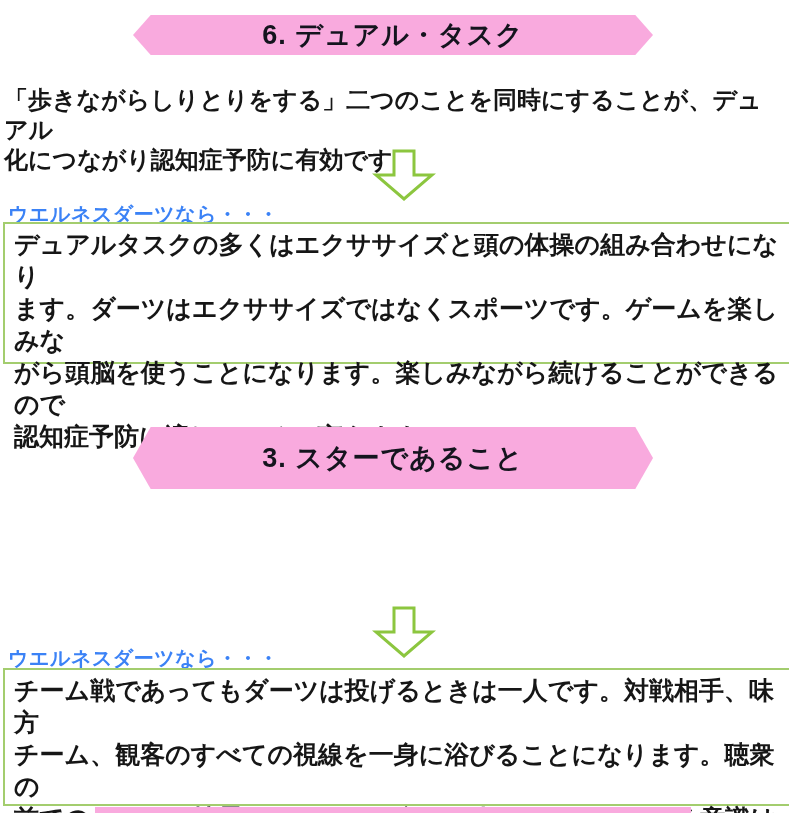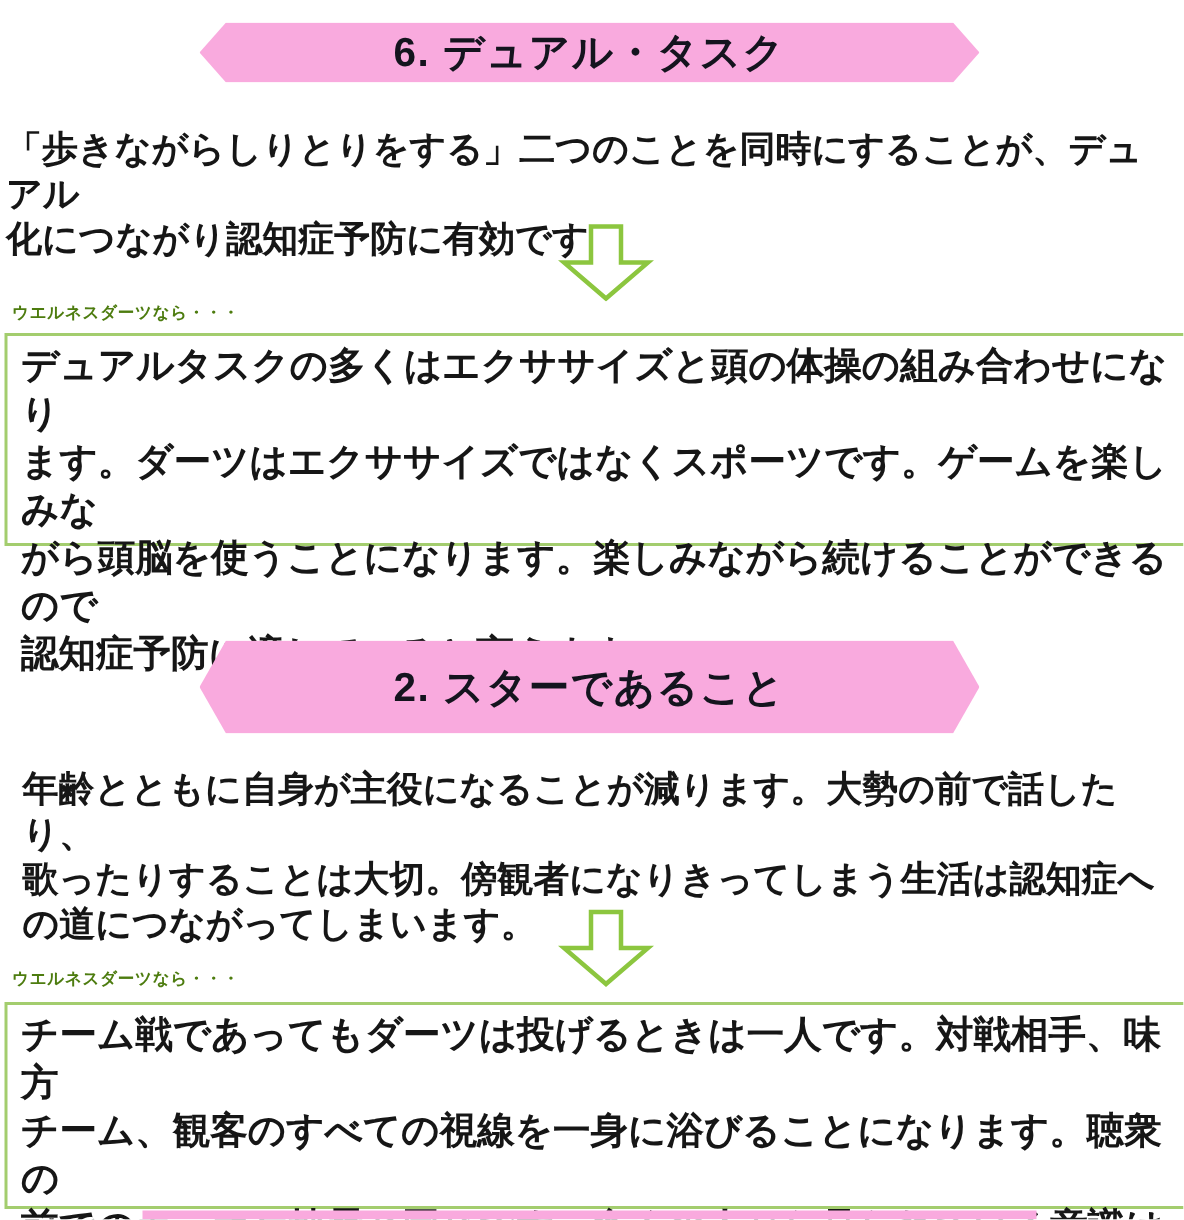--- a/index.html
+++ b/index.html
@@ -45,23 +45,23 @@
   }
   .down-arrow {
     position: absolute;
     left: 372px;
     width: 64px;
     height: 52px;
   }
   .callout-label {
     position: absolute;
     left: 8px;
-    font-size: 11px;
+    font-size: 20px;
     font-weight: bold;
-    color: #4d7c0f;
+    color: #3b82f6;
     letter-spacing: 0.5px;
   }
   .callout-box {
     position: absolute;
     left: 3px;
     width: 779px;
     border: 2px solid #a3cd6e;
     background: #ffffff;
     padding: 4px 9px;
     box-sizing: content-box;
@@ -112,26 +112,23 @@
   <div class="callout-label" id="label-6">ウエルネスダーツなら・・・</div>
 
   <div class="callout-box" id="box-6">
     <div class="callout-text">デュアルタスクの多くはエクササイズと頭の体操の組み合わせになり
 ます。ダーツはエクササイズではなくスポーツです。ゲームを楽しみな
 がら頭脳を使うことになります。楽しみながら続けることができるので
 認知症予防に適していると言えます。</div>
   </div>
 
   <div class="banner" id="banner-7">
-    <span class="banner-title">2. スターであること</span>
+    <span class="banner-title">3. スターであること</span>
   </div>
 
-  <div class="body-text" id="body-7">年齢とともに自身が主役になることが減ります。大勢の前で話したり、
-歌ったりすることは大切。傍観者になりきってしまう生活は認知症へ
-の道につながってしまいます。</div>
 
   <svg class="down-arrow" id="arrow-7" viewBox="0 0 64 52">
     <polygon points="22,2 42,2 42,26 60,26 32,50 4,26 22,26" fill="#ffffff" stroke="#8cc63f" stroke-width="3" stroke-linejoin="miter"></polygon>
   </svg>
 
   <div class="callout-label" id="label-7">ウエルネスダーツなら・・・</div>
 
   <div class="callout-box" id="box-7">
     <div class="callout-text">チーム戦であってもダーツは投げるときは一人です。対戦相手、味方
 チーム、観客のすべての視線を一身に浴びることになります。聴衆の

